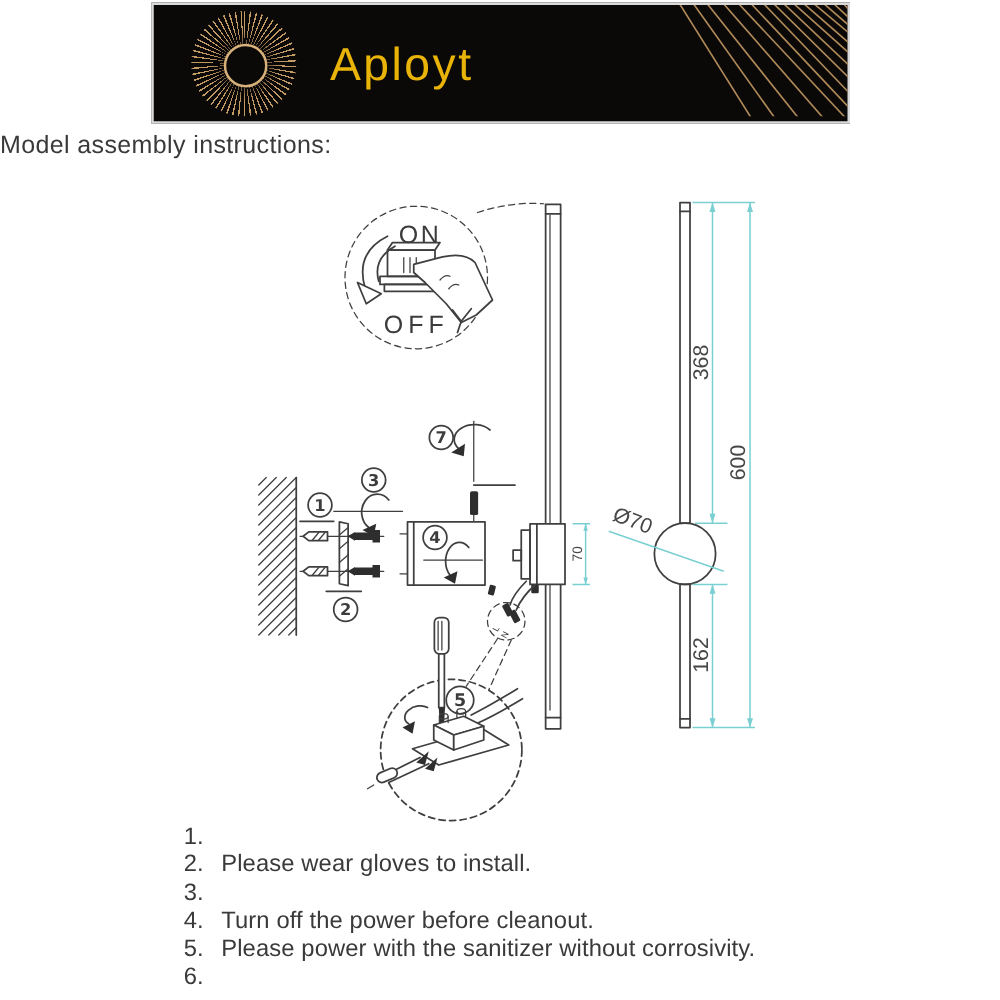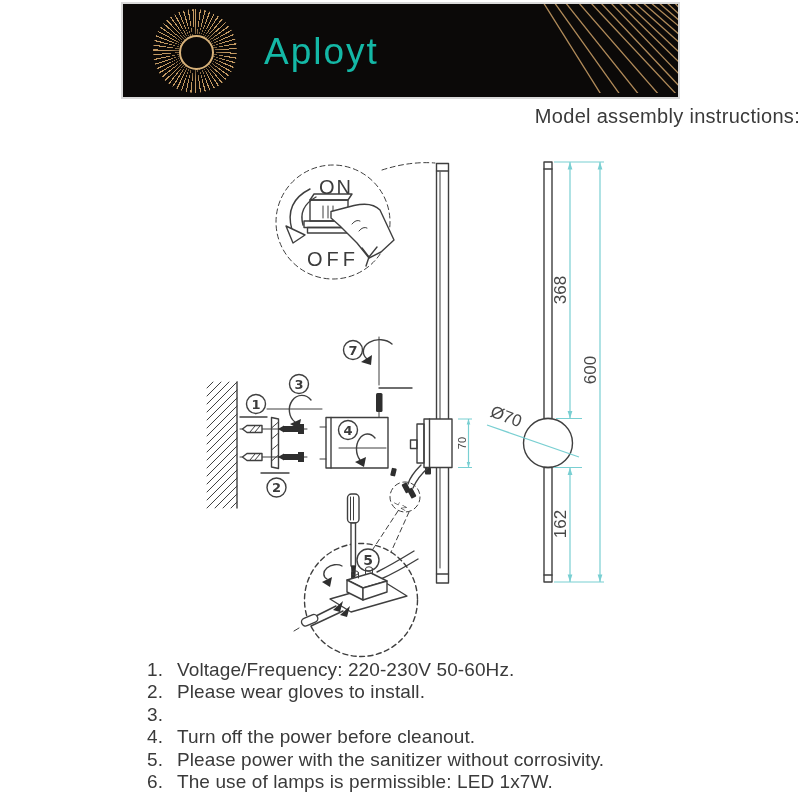--- a/index.html
+++ b/index.html
@@ -5,25 +5,25 @@
   html,body{margin:0;padding:0;background:#ffffff;}
   .page{position:relative;width:800px;height:800px;background:#fff;overflow:hidden;
         font-family:"Liberation Sans",sans-serif;}
   
   .banner{position:absolute;left:121px;top:2px;width:555px;height:93px;background:#0b0908;
           border:2px solid #dadada;}
   .starburst{position:absolute;left:30px;top:5px;width:84px;height:84px;border-radius:50%;
      background:repeating-conic-gradient(#c49a63 0deg 1.7deg, rgba(0,0,0,0) 1.7deg 6.6deg);}
   .starburst-core{position:absolute;left:56px;top:31px;width:31px;height:31px;border-radius:50%;
      background:#0b0908;border:2px solid #d8b27a;box-shadow:0 0 8px 5px rgba(11,9,8,.55);}
-  .brand{position:absolute;left:141px;top:27px;color:#14b8a6;font-size:37px;font-weight:400;
+  .brand{position:absolute;left:141px;top:27px;color:#eab308;font-size:37px;font-weight:400;
      letter-spacing:2px;}
   .fan{position:absolute;right:0;top:0;}
   
-  .title-block{position:absolute;left:0;top:106px;width:100%;text-align:right;color:#3a3a3a;
+  .title-block{position:absolute;left:0;top:106px;width:100%;text-align:left;color:#3a3a3a;
      font-size:20px;line-height:21.5px;font-weight:500;letter-spacing:.3px;}
   
   svg.diagram{position:absolute;left:0;top:0;}
   .ln{stroke:#3f3f3f;fill:none;stroke-width:1.4;stroke-linejoin:round;stroke-linecap:round;}
   .lnthin{stroke-width:1;}
   .lnw{fill:#ffffff;}
   .dash{stroke-dasharray:5 3.5;}
   .fillk{fill:#2e2e2e;stroke:none;}
   .dim{stroke:#79cfd2;fill:none;stroke-width:1.2;}
   .dimfill{fill:#79cfd2;stroke:none;}
@@ -252,36 +252,34 @@
         <path class="fillk" d="M340,615 L350,606 L347,617 Z"></path>
         <rect class="ln lnw" x="301" y="616.5" width="17" height="8" rx="4" transform="rotate(-23 309 620)"></rect>
         <line class="ln lnthin" x1="299" y1="628" x2="294" y2="631"></line>
       </g>
     </g>
   </svg>
 
   <div class="instructions">
     <div class="instr-row">
       <span class="instr-num">1.</span>
-      <span>Voltage/Frequency: 220-230V 50-60Hz.</span>
     </div>
     <div class="instr-row">
       <span class="instr-num">2.</span>
       <span>Please wear gloves to install.</span>
     </div>
     <div class="instr-row">
       <span class="instr-num">3.</span>
     </div>
     <div class="instr-row">
       <span class="instr-num">4.</span>
       <span>Turn off the power before cleanout.</span>
     </div>
     <div class="instr-row">
       <span class="instr-num">5.</span>
       <span>Please power with the sanitizer without corrosivity.</span>
     </div>
     <div class="instr-row">
       <span class="instr-num">6.</span>
-      <span>The use of lamps is permissible: LED 1x7W.</span>
     </div>
   </div>
 
 </div>
 
 </body></html>

